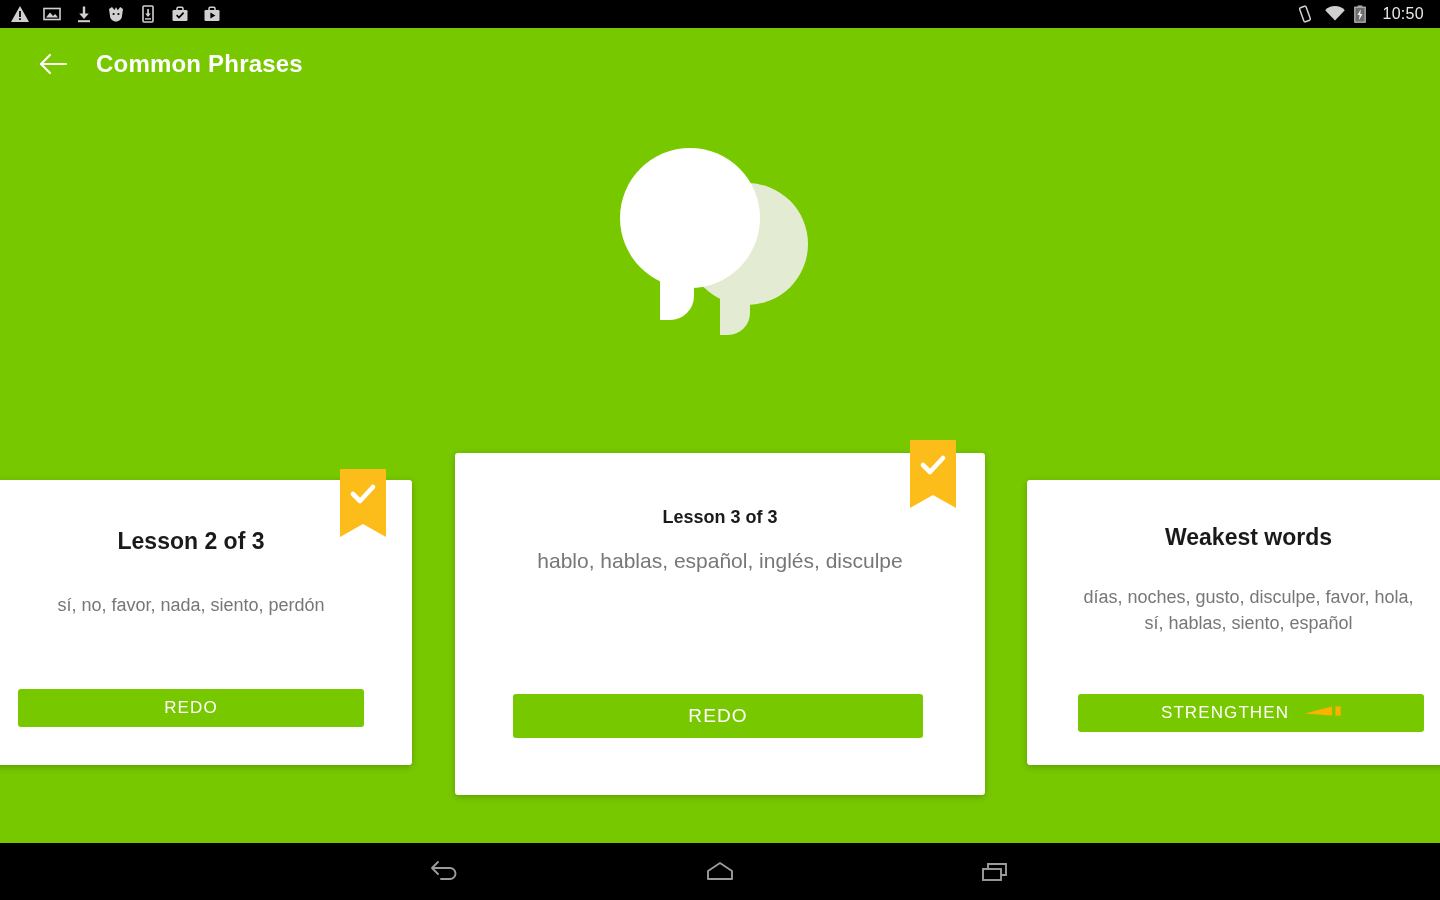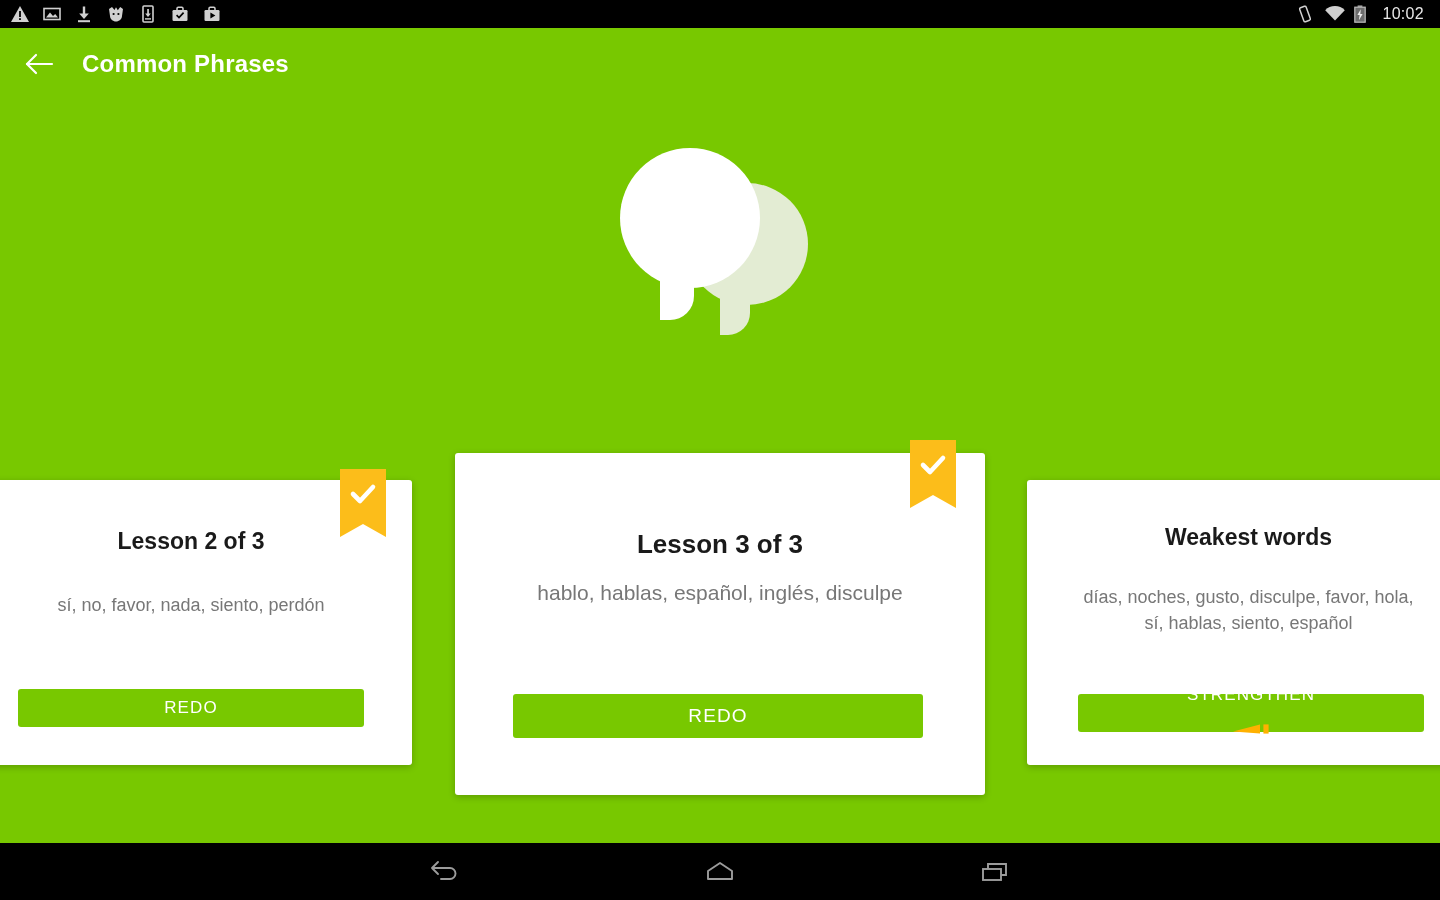--- a/index.html
+++ b/index.html
@@ -37,21 +37,21 @@
     width:1440px; height:815px;
     background:#78c800;
     overflow:hidden;
   }
 
   
   .toolbar{
     position:absolute; top:0; left:0;
     width:1259px; height:72px;
     display:flex; align-items:center;
-    padding-left:18px;
+    padding-left:32px;
   }
   .back-arrow{
     width:42px; height:42px;
     display:flex; align-items:center; justify-content:center;
     cursor:pointer;
   }
   .toolbar-title{
     color:#ffffff;
     font-size:24px;
     font-weight:bold;
@@ -139,34 +139,34 @@
   #card-left{ left:-30px; top:452px; width:442px; height:285px; }
   #card-left .card-title{ margin-top:48px; font-size:23px; }
   #card-left .card-words{ margin-top:40px; font-size:18px; }
   #card-left .card-btn{
     position:absolute; left:48px; bottom:38px;
     width:346px; height:38px; font-size:17px;
   }
 
   
   #card-center{ left:455px; top:425px; width:530px; height:342px; }
-  #card-center .card-title{ margin-top:76px; font-size:26px; }
+  #card-center .card-title{ margin-top:54px; font-size:18px; }
   #card-center .card-words{ margin-top:21px; font-size:21px; }
   #card-center .card-btn{
     position:absolute; left:58px; bottom:57px;
     width:410px; height:44px; font-size:19px;
   }
 
   
   #card-right{ left:1027px; top:452px; width:443px; height:285px; }
   #card-right .card-title{ margin-top:44px; font-size:23px; }
   #card-right .card-words{ margin-top:34px; font-size:18px; line-height:1.42; padding:0 46px; }
   #card-right .card-btn{
     position:absolute; left:51px; bottom:33px;
-    width:346px; height:38px; font-size:17px;flex-direction:column;
+    width:346px; height:38px; font-size:17px;
   }
 
   
   .ribbon{
     position:absolute;
     width:46px; height:68px;
   }
   #card-left .ribbon{ right:26px; top:-11px; }
   #card-center .ribbon{ right:29px; top:-13px; }
   .ribbon svg{ display:block; }
@@ -259,21 +259,21 @@
             <path d="M11 16.5 L1.2 6.2 A13.6 13.6 0 0 1 20.8 6.2 Z" fill="#d0d0d0"></path>
           </svg>
       </span>
       <span class="sicon">
         <svg width="14" height="20" viewBox="0 0 14 20">
             <rect x="4.6" y="1.4" width="4.8" height="1.8" fill="#9a9a9a"></rect>
             <rect x="1.8" y="3.2" width="10.4" height="15" fill="#6d6d6d" stroke="#bdbdbd" stroke-width="1.2"></rect>
             <path d="M7.8 5.2 L4.4 11 H6.6 L5.9 16.2 L9.6 10 H7.3 Z" fill="#efefef"></path>
           </svg>
       </span>
-      <span class="clock">10:02</span>
+      <span class="clock">10:50</span>
     </div>
   </div>
 
   <div class="appbody">
 
     <div class="toolbar">
       <div class="back-arrow">
         <svg width="30" height="24" viewBox="0 0 30 24">
           <path d="M28 12 H3" stroke="#ffffff" stroke-width="2.2" fill="none" stroke-linecap="round"></path>
           <path d="M12 3 L3 12 L12 21" stroke="#ffffff" stroke-width="2.2" fill="none" stroke-linecap="round" stroke-linejoin="round"></path>

